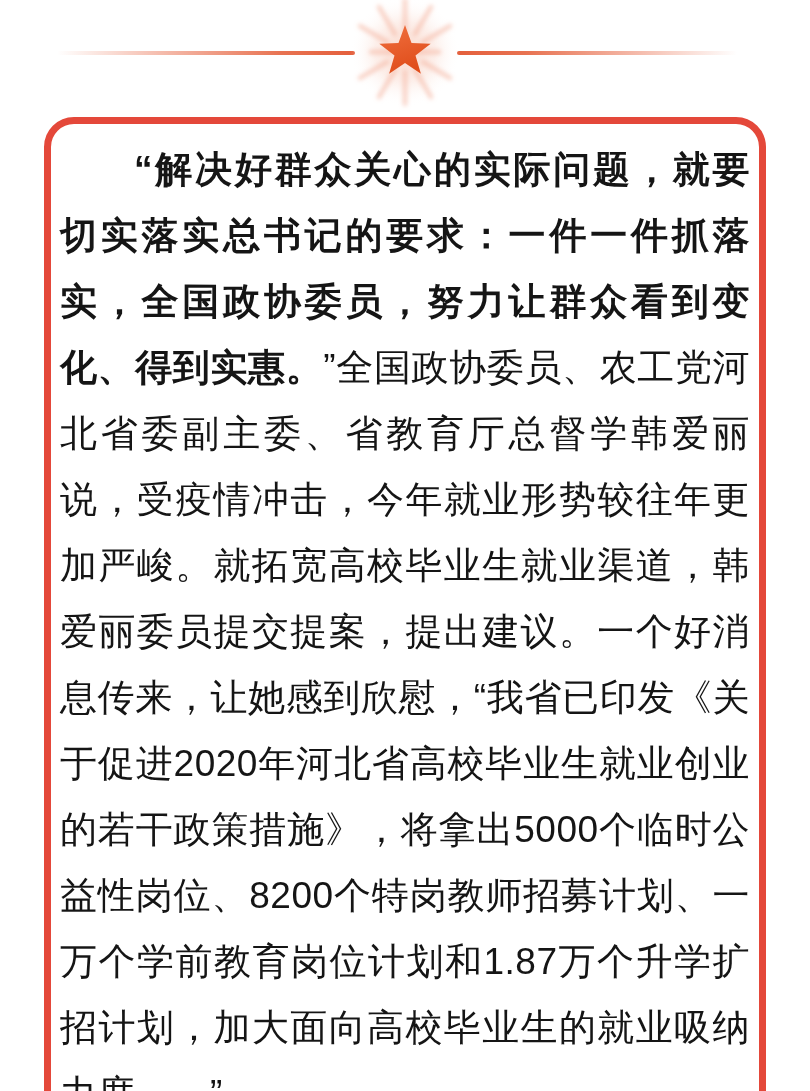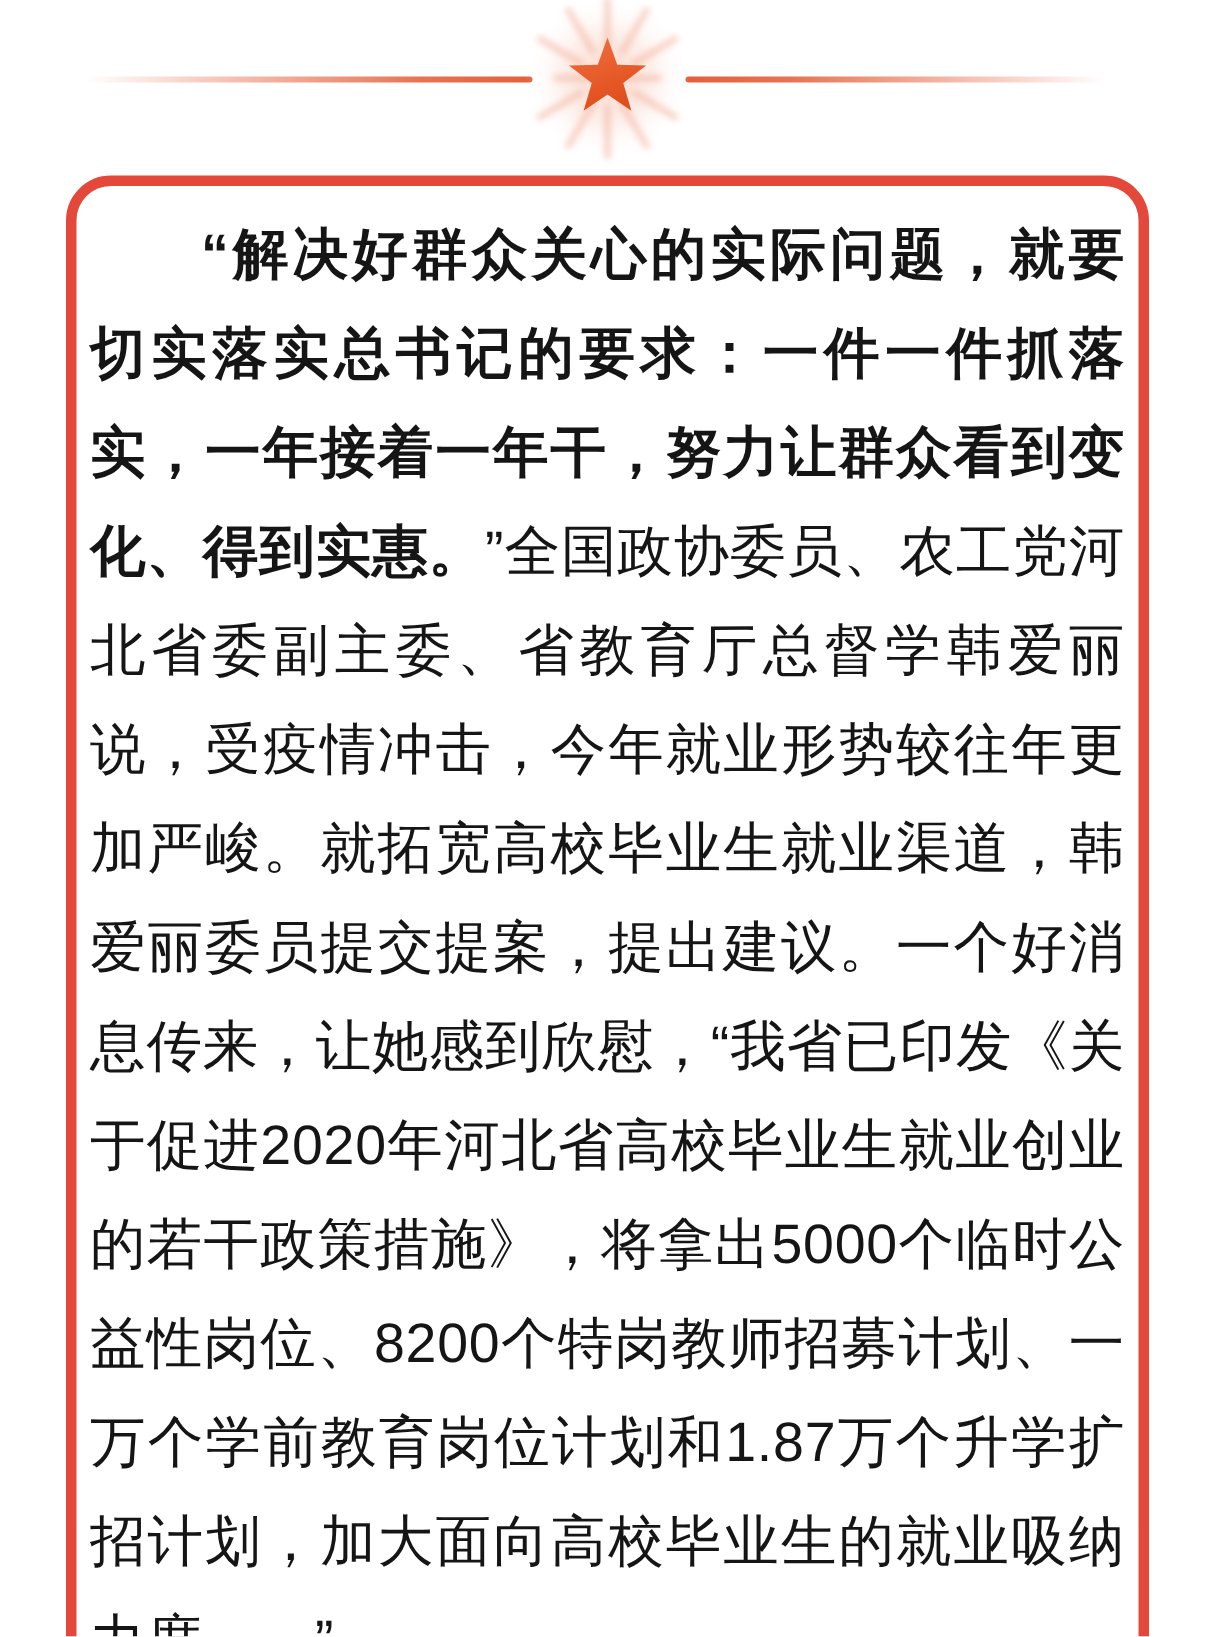--- a/index.html
+++ b/index.html
@@ -121,17 +121,17 @@
           <line x1="-34" y1="0" x2="-14" y2="0"></line>
           <line x1="14" y1="0" x2="34" y2="0"></line>
         </g>
         <polygon fill="url(#starGrad)" points="0,-27 6.5,-8.9 25.7,-8.3 10.5,3.4 15.9,21.8 0,11 -15.9,21.8 -10.5,3.4 -25.7,-8.3 -6.5,-8.9"></polygon>
       </svg>
     </div>
   </div>
 
   <div class="quote-box">
     <p class="quote-para">
-      <span class="bold-lead">“解决好群众关心的实际问题，就要切实落实总书记的要求：一件一件抓落实，一年接着一年干，努力让群众看到变化、得到实惠。</span><span class="attribution">”全国政协委员、农工党河北省委副主委、省教育厅总督学韩爱丽说，受疫情冲击，今年就业形势较往年更加严峻。就拓宽高校毕业生就业渠道，韩爱丽委员提交提案，提出建议。一个好消息传来，让她感到欣慰，“我省已印发《关于促进2020年河北省高校毕业生就业创业的若干政策措施》，将拿出5000个临时公益性岗位、8200个特岗教师招募计划、一万个学前教育岗位计划和1.87万个升学扩招计划，加大面向高校毕业生的就业吸纳力度……”</span>
+      <span class="bold-lead">“解决好群众关心的实际问题，就要切实落实总书记的要求：一件一件抓落实，全国政协委员，努力让群众看到变化、得到实惠。</span><span class="attribution">”全国政协委员、农工党河北省委副主委、省教育厅总督学韩爱丽说，受疫情冲击，今年就业形势较往年更加严峻。就拓宽高校毕业生就业渠道，韩爱丽委员提交提案，提出建议。一个好消息传来，让她感到欣慰，“我省已印发《关于促进2020年河北省高校毕业生就业创业的若干政策措施》，将拿出5000个临时公益性岗位、8200个特岗教师招募计划、一万个学前教育岗位计划和1.87万个升学扩招计划，加大面向高校毕业生的就业吸纳力度……”</span>
     </p>
   </div>
 
 </div>
 
 </body></html>

